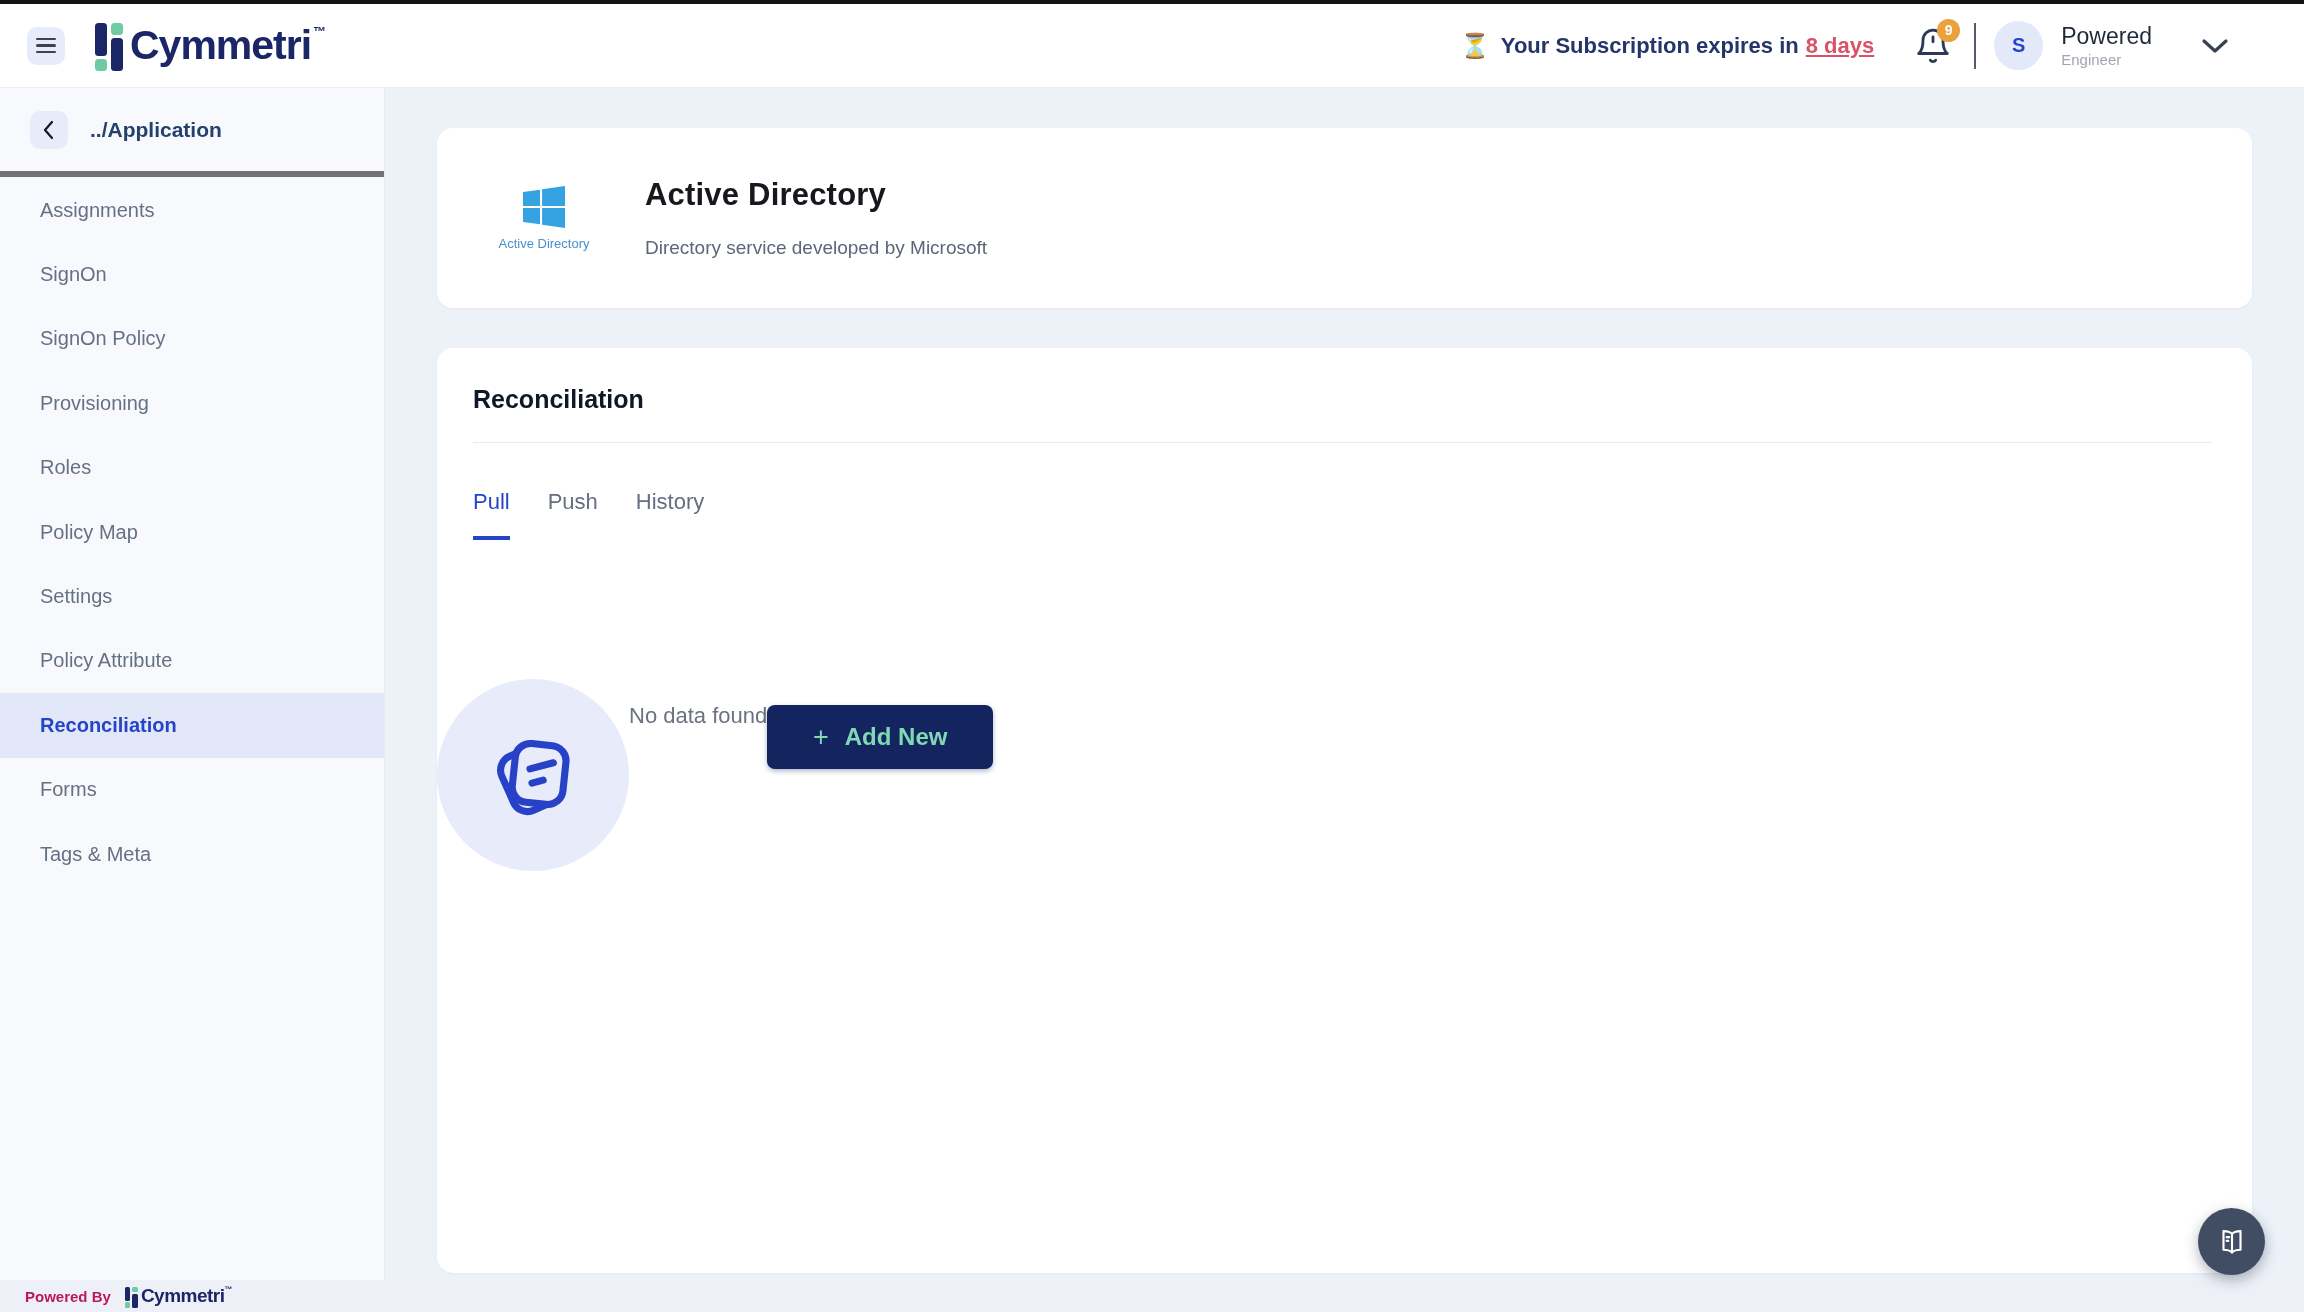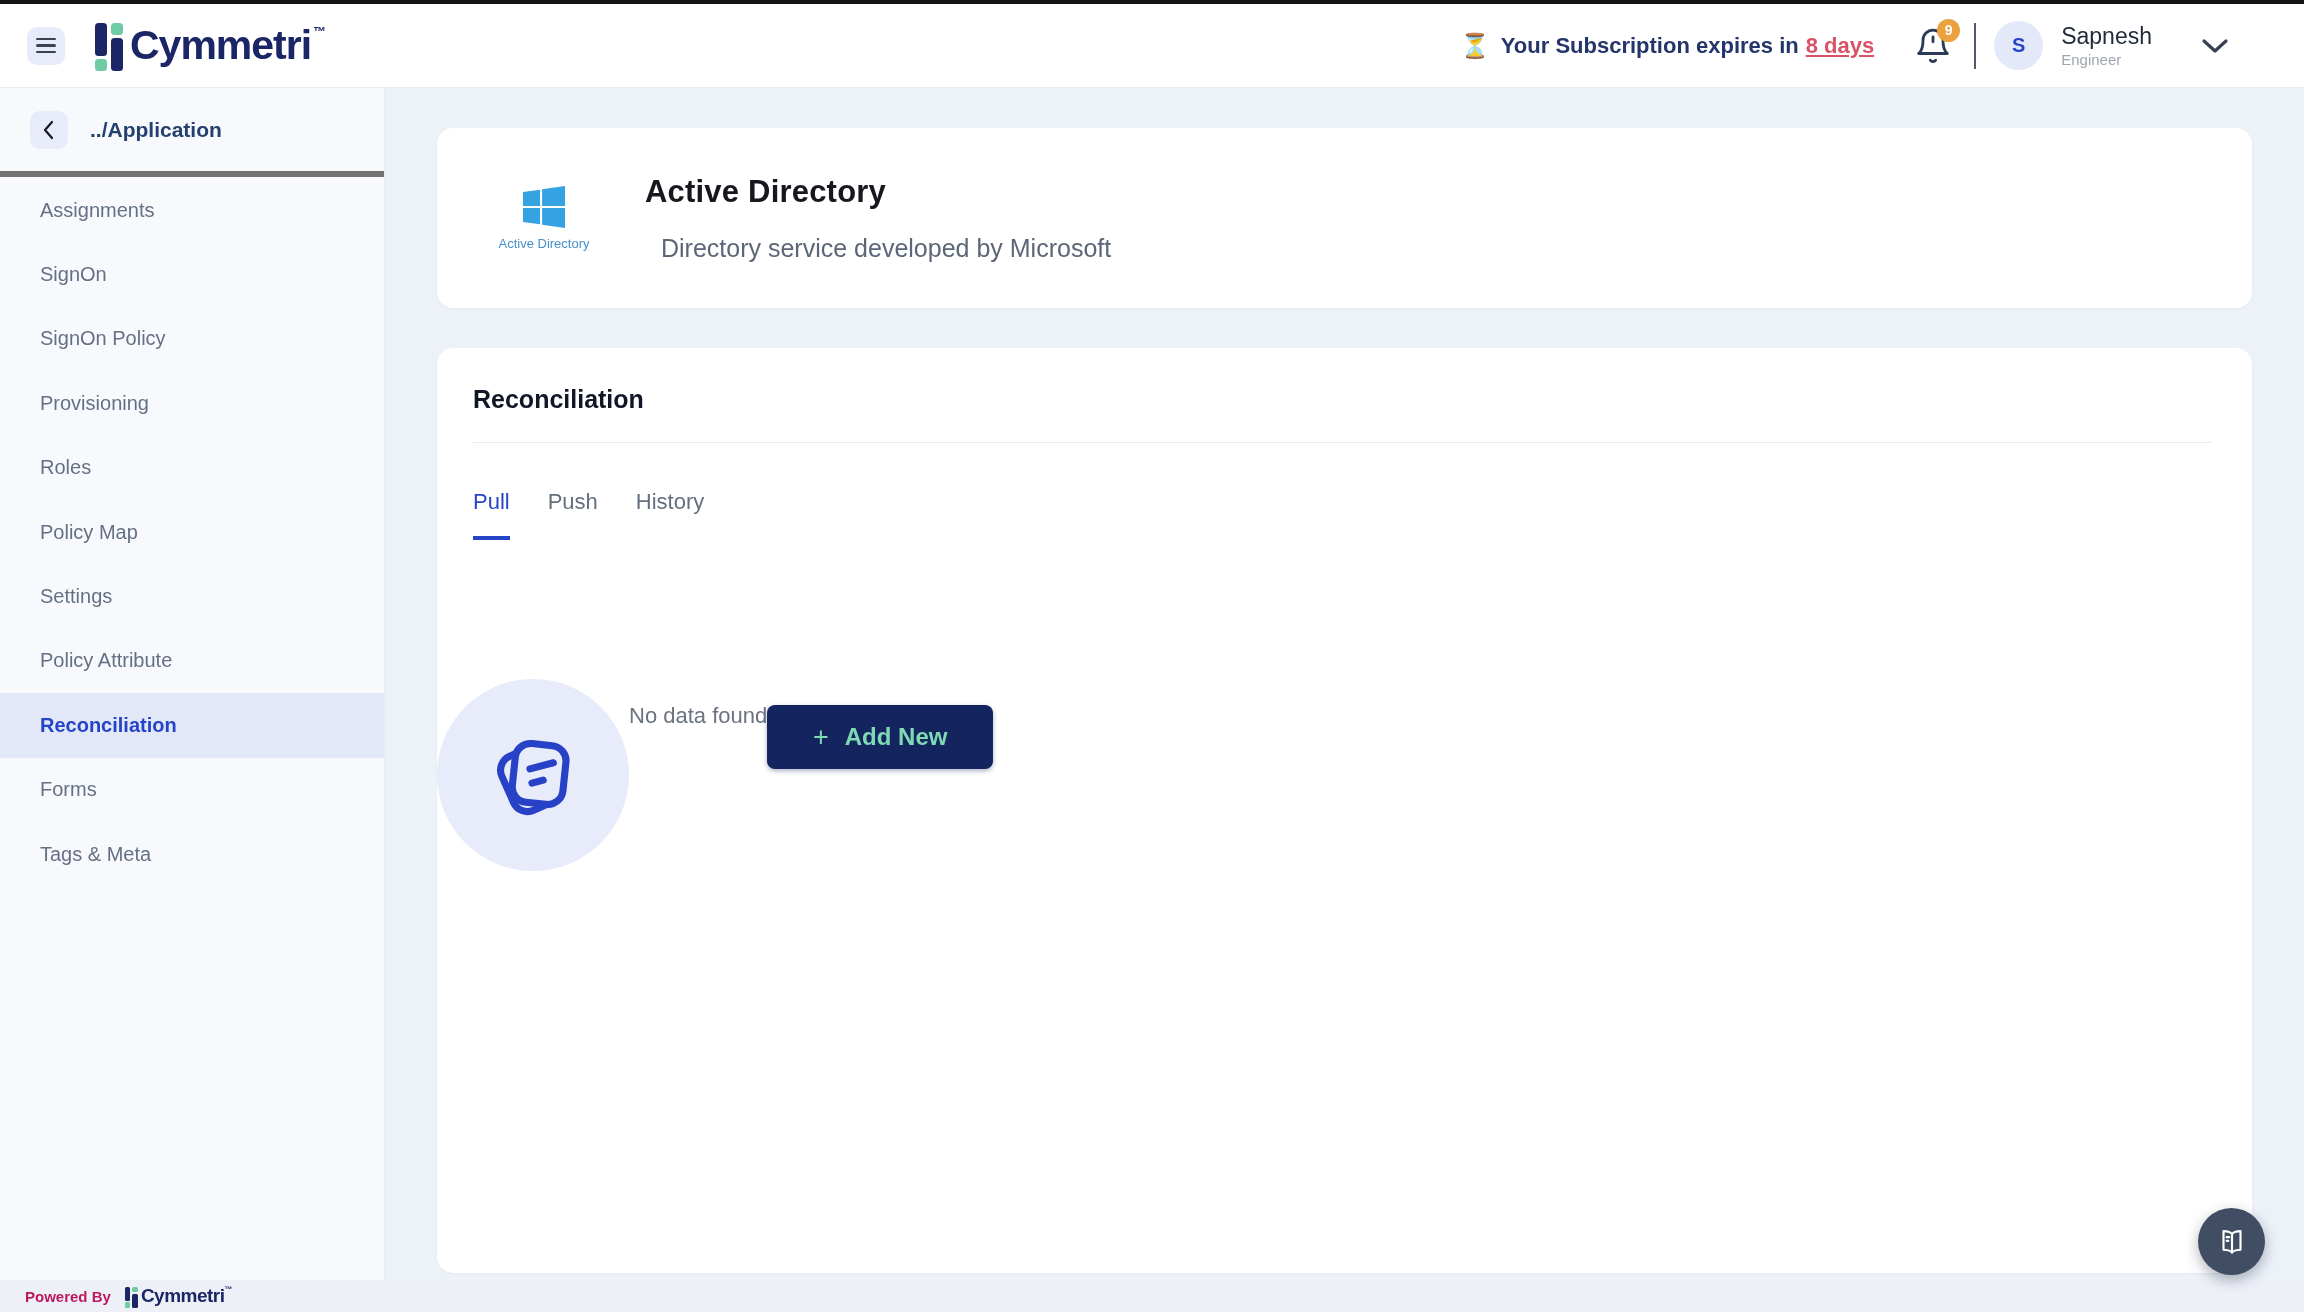--- a/index.html
+++ b/index.html
@@ -69,21 +69,21 @@
 
   
   .main { position:absolute; top:88px; left:385px; width:1919px; height:1192px; }
 
   .card { background:#ffffff; border-radius:16px; box-shadow:0 1px 3px rgba(30,40,80,0.04); }
   .app-card { position:absolute; top:40px; left:52px; width:1815px; height:180px; display:flex; align-items:center; }
   .app-logo-block { width:130px; margin-left:42px; text-align:center; }
   .app-logo-caption { font-size:13px; color:#4a90c9; margin-top:4px; white-space:nowrap; }
   .app-title-block { margin-left:36px; }
   .app-title { font-size:31px; font-weight:bold; color:#16181d; letter-spacing:0.2px; }
-  .app-subtitle { font-size:25px; color:#5c6677; margin-top:24px;margin-left:16px; }
+  .app-subtitle { font-size:19px; color:#5c6677; margin-top:24px; }
 
   .recon-card { position:absolute; top:260px; left:52px; width:1815px; height:925px; }
   .recon-heading { font-size:25px; font-weight:bold; color:#101828; padding:37px 0 0 36px; }
   .recon-divider { border:none; border-top:1px solid #e7eaf0; margin:28px 40px 0 36px; }
 
   .tabs { display:flex; gap:38px; margin:46px 0 0 36px; }
   .tab { font-size:22px; color:#64707f; padding-bottom:21px; cursor:pointer; border-bottom:4px solid transparent; }
   .tab.active { color:#2644c8; border-bottom-color:#2644c8; }
 
   .empty-wrap { display:flex; flex-direction:row; align-items:center; }
@@ -141,21 +141,21 @@
         <line x1="12" y1="6.5" x2="12" y2="9.5"></line>
       </svg>
       <span class="badge">9</span>
     </div>
 
     <div class="hdr-divider"></div>
 
     <div class="user">
       <div class="avatar">S</div>
       <div class="user-meta">
-        <div class="user-name">Sapnesh</div>
+        <div class="user-name">Powered</div>
         <div class="user-role">Engineer</div>
       </div>
       <svg class="chevron" width="30" height="18" viewBox="0 0 30 18" fill="none" stroke="#374151" stroke-width="3.2" stroke-linecap="round" stroke-linejoin="round">
         <polyline points="4,4 15,14 26,4"></polyline>
       </svg>
     </div>
   </div>
 </div>
 
 <div class="sidebar">

